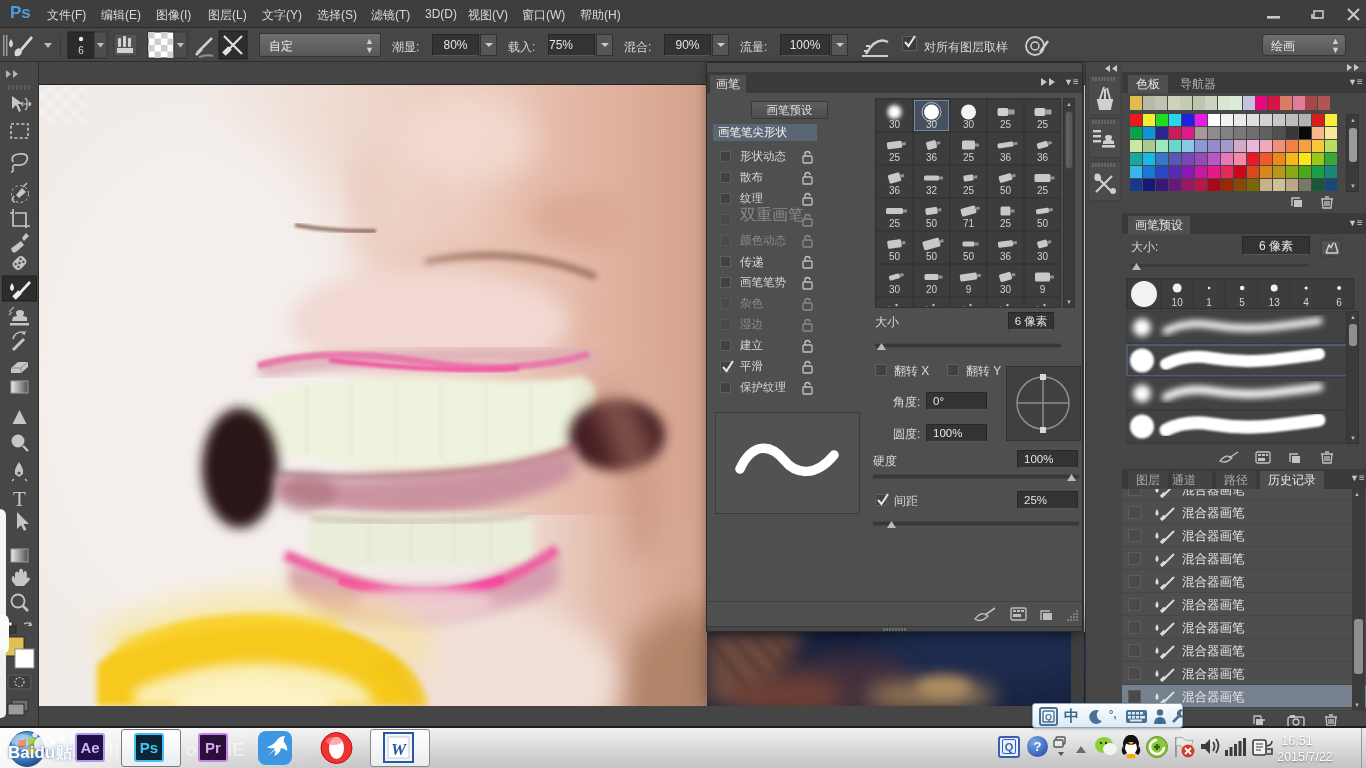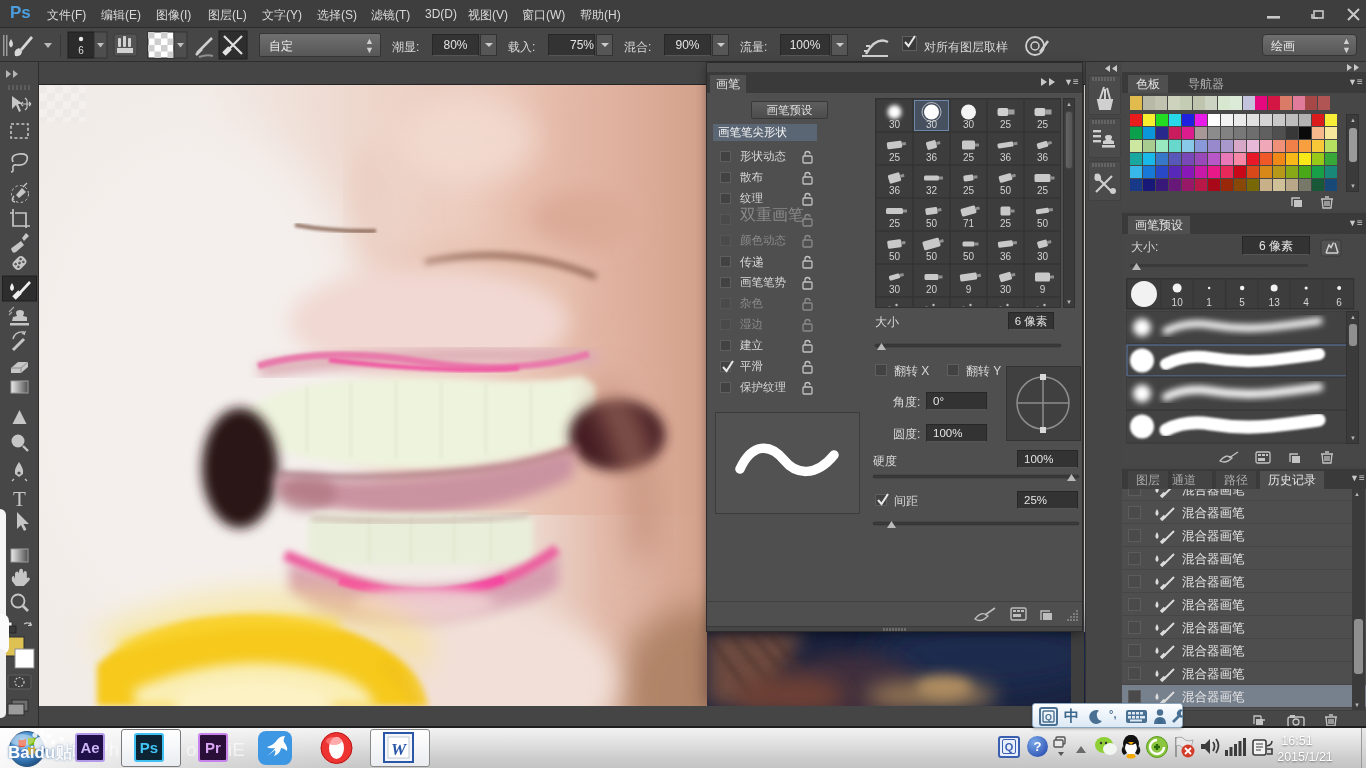--- a/index.html
+++ b/index.html
@@ -90,21 +90,21 @@
   <div class="abs" style="left:259px;top:4px;width:122px;height:24px;background:linear-gradient(#6f6f6f,#575757);border:1px solid #353535;border-radius:2px">
     <div class="abs" style="left:9px;top:4px;font-size:12px;color:#ececec">自定</div>
     <div class="abs" style="right:6px;top:3px;font-size:9px;color:#d0d0d0;line-height:9px">▲<br>▼</div>
   </div>
   <div class="abs txt" style="left:392px;top:10px">潮显:</div>
   <div class="abs well" style="left:432px;top:5px;width:47px;height:22px;font-size:12px;text-align:center;line-height:20px">80%</div>
   <div class="abs" style="left:480px;top:5px;width:17px;height:22px;background:#565656;border:1px solid #333">
         <div class="abs" style="left:4px;top:8px;width:0;height:0;border:4px solid transparent;border-top-color:#ccc"></div>
       </div>
   <div class="abs txt" style="left:508px;top:10px">载入:</div>
-  <div class="abs well" style="left:548px;top:5px;width:47px;height:22px;font-size:12px;text-align:right;line-height:20px">75%</div>
+  <div class="abs well" style="left:548px;top:5px;width:47px;height:22px;font-size:12px;text-align:left;line-height:20px">75%</div>
   <div class="abs" style="left:596px;top:5px;width:17px;height:22px;background:#565656;border:1px solid #333">
         <div class="abs" style="left:4px;top:8px;width:0;height:0;border:4px solid transparent;border-top-color:#ccc"></div>
       </div>
   <div class="abs txt" style="left:624px;top:10px">混合:</div>
   <div class="abs well" style="left:664px;top:5px;width:47px;height:22px;font-size:12px;text-align:center;line-height:20px">90%</div>
   <div class="abs" style="left:712px;top:5px;width:17px;height:22px;background:#565656;border:1px solid #333">
         <div class="abs" style="left:4px;top:8px;width:0;height:0;border:4px solid transparent;border-top-color:#ccc"></div>
       </div>
   <div class="abs txt" style="left:740px;top:10px">流量:</div>
   <div class="abs well" style="left:780px;top:5px;width:50px;height:22px;font-size:12px;text-align:center;line-height:20px">100%</div>
@@ -119,21 +119,21 @@
         <svg style="position:absolute;left:-1px;top:-3px" width="15" height="15">
           <path d="M3,8 l3.5,4 L13,2" stroke="#e9e9e9" stroke-width="2" fill="none"></path>
         </svg>
       </div>
   <div class="abs txt" style="left:924px;top:10px">对所有图层取样</div>
   <svg class="abs" style="left:1022px;top:4px" width="30" height="26">
     <circle cx="13" cy="13" r="9" stroke="#cfcfcf" stroke-width="1.8" fill="none"></circle>
     <circle cx="13" cy="13" r="4" stroke="#cfcfcf" stroke-width="1.5" fill="none"></circle>
     <path d="M18,19 L26,8" stroke="#cfcfcf" stroke-width="2.4"></path>
   </svg>
-  <div class="abs" style="left:1262px;top:5px;width:95px;height:22px;background:linear-gradient(#6f6f6f,#575757);border:1px solid #353535;border-radius:4px">
+  <div class="abs" style="left:1262px;top:5px;width:84px;height:22px;background:linear-gradient(#6f6f6f,#575757);border:1px solid #353535;border-radius:4px">
     <div class="abs" style="left:8px;top:3px;font-size:12px;color:#ececec">绘画</div>
     <div class="abs" style="right:5px;top:2px;font-size:9px;color:#d0d0d0;line-height:9px">▲<br>▼</div>
   </div>
 </div>
 
 
 <div class="abs" id="toolbox" style="left:0;top:62px;width:39px;height:665px;background:#474747;border-right:1px solid #2e2e2e">
 <svg width="39" height="665" viewBox="0 0 39 665">
   <path d="M6,8 l5,4 l-5,4 z M13,8 l5,4 l-5,4 z" fill="#b5b5b5"></path>
   <g fill="#5d5d5d">
@@ -841,21 +841,21 @@
       </svg>
     </div>
 
 <div class="abs" id="dock" style="left:1122px;top:62px;width:244px;height:666px;background:#474747">
       <div class="abs" style="left:0;top:0;width:244px;height:10px;background:#4a4a4a"></div>
       <svg class="abs" style="left:224px;top:2px" width="16" height="8">
         <path d="M1,0 L6,3.5 L1,7 z M8,0 L13,3.5 L8,7 z" fill="#c9c9c9"></path>
       </svg>
       <div class="abs" style="left:0;top:10px;width:244px;height:21px;background:#3a3a3a">
         <div class="abs" style="left:6px;top:3px;width:40px;height:18px;background:#4f4f4f;color:#e4e4e4;font-size:12px;text-align:center;line-height:18px">色板</div>
-        <div class="abs" style="left:50px;top:3px;width:52px;height:18px;color:#b2b2b2;font-size:12px;text-align:right;line-height:18px">导航器</div>
+        <div class="abs" style="left:50px;top:3px;width:52px;height:18px;color:#b2b2b2;font-size:12px;text-align:center;line-height:18px">导航器</div>
         <div class="abs" style="left:226px;top:4px;color:#c9c9c9;font-size:9px">▼<span style="font-size:10px;letter-spacing:-1px">≡</span></div>
       </div>
       <div class="abs" style="left:8.0px;top:34px;width:12px;height:14px;background:#e2bb4e"></div>
       <div class="abs" style="left:20.5px;top:34px;width:12px;height:14px;background:#b9b9a7"></div>
       <div class="abs" style="left:33.0px;top:34px;width:12px;height:14px;background:#c2c2b0"></div>
       <div class="abs" style="left:45.5px;top:34px;width:12px;height:14px;background:#cdd3bd"></div>
       <div class="abs" style="left:58.0px;top:34px;width:12px;height:14px;background:#c5ccb4"></div>
       <div class="abs" style="left:70.5px;top:34px;width:12px;height:14px;background:#bec4ae"></div>
       <div class="abs" style="left:83.0px;top:34px;width:12px;height:14px;background:#cdd3c3"></div>
       <div class="abs" style="left:95.5px;top:34px;width:12px;height:14px;background:#d8e8d0"></div>
@@ -1295,21 +1295,21 @@
           <rect x="14.5" y="5" width="3" height="15"></rect>
           <rect x="19" y="2" width="3" height="18"></rect>
         </g>
       </svg>
       <svg class="abs" style="left:1251px;top:8px" width="24" height="22">
         <rect x="2" y="4" width="13" height="15" rx="2" fill="#f2f2f2" stroke="#3c3c3c" stroke-width="1.6"></rect>
         <path d="M5,8 l7,0 M5,11 l7,0 M5,14 l5,0" stroke="#3c3c3c" stroke-width="1.2"></path>
         <path d="M16,10 q5,-1 5,-5 M16,13 l5,0 l0,5 l-5,0" stroke="#3c3c3c" stroke-width="1.6" fill="none"></path>
       </svg>
       <div class="abs" style="left:1267px;top:6px;width:60px;font-size:12.5px;color:#ffffff;text-shadow:0 1px 2px rgba(0,0,0,.45);text-align:center">16:51</div>
-      <div class="abs" style="left:1267px;top:22px;width:76px;font-size:12.5px;color:#ffffff;text-shadow:0 1px 2px rgba(0,0,0,.45);text-align:center">2015/1/21</div>
+      <div class="abs" style="left:1267px;top:22px;width:76px;font-size:12.5px;color:#ffffff;text-shadow:0 1px 2px rgba(0,0,0,.45);text-align:center">2015/7/22</div>
       <div class="abs" style="left:1361px;top:0;width:5px;height:40px;background:linear-gradient(#e8e8e8,#c8c8c8);border-left:1px solid #9a9a9a"></div>
     </div>
 
 <div class="abs" id="langbar" style="left:1032px;top:703px;width:151px;height:25px;background:linear-gradient(#fdfeff,#dce9f5);border:1px solid #8ca8c0;border-radius:3px;box-shadow:0 1px 3px rgba(0,0,0,.3)">
       <svg class="abs" style="left:6px;top:3px" width="20" height="19">
         <rect x="1" y="1" width="17" height="17" rx="2" fill="none" stroke="#4a7193" stroke-width="2"></rect>
         <rect x="4" y="4" width="11" height="11" rx="1" fill="none" stroke="#4a7193" stroke-width="1.4"></rect>
         <text x="9.5" y="13" font-size="9" font-weight="bold" fill="#4a7193" text-anchor="middle" font-family="Liberation Sans">Q</text>
       </svg>
       <div class="abs" style="left:31px;top:3px;font-size:15px;font-weight:bold;color:#3e6a8e">中</div>

